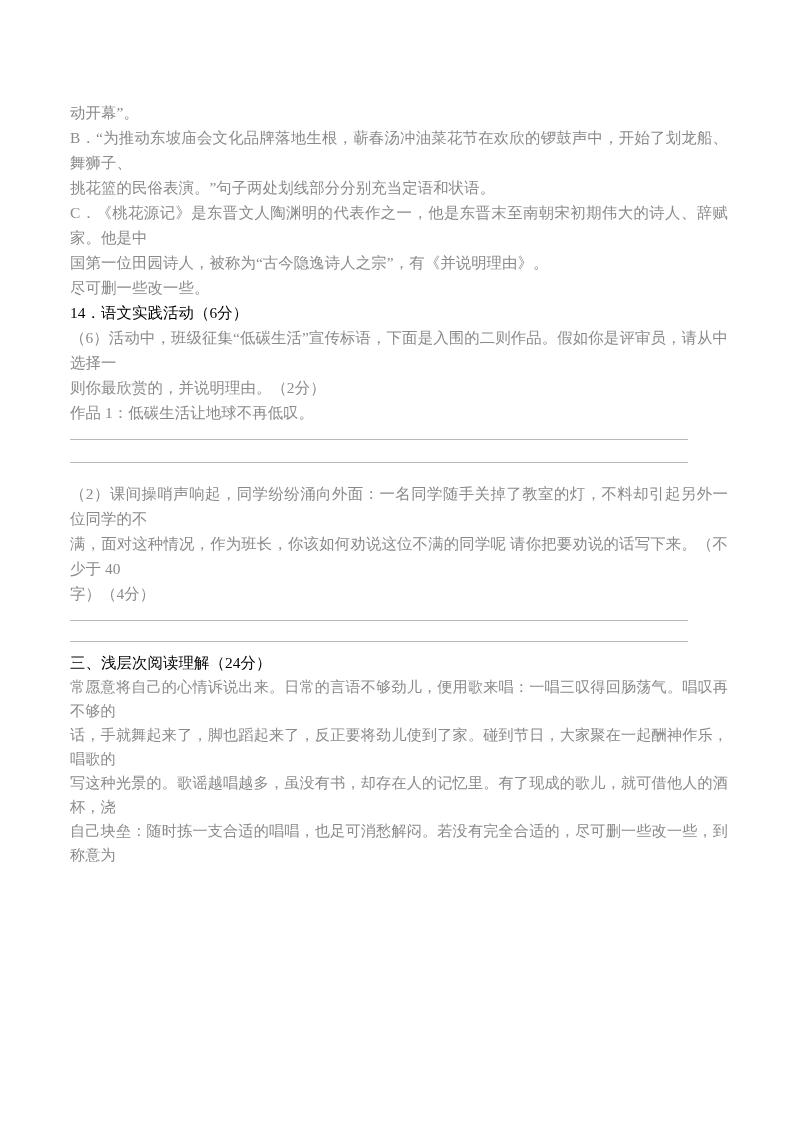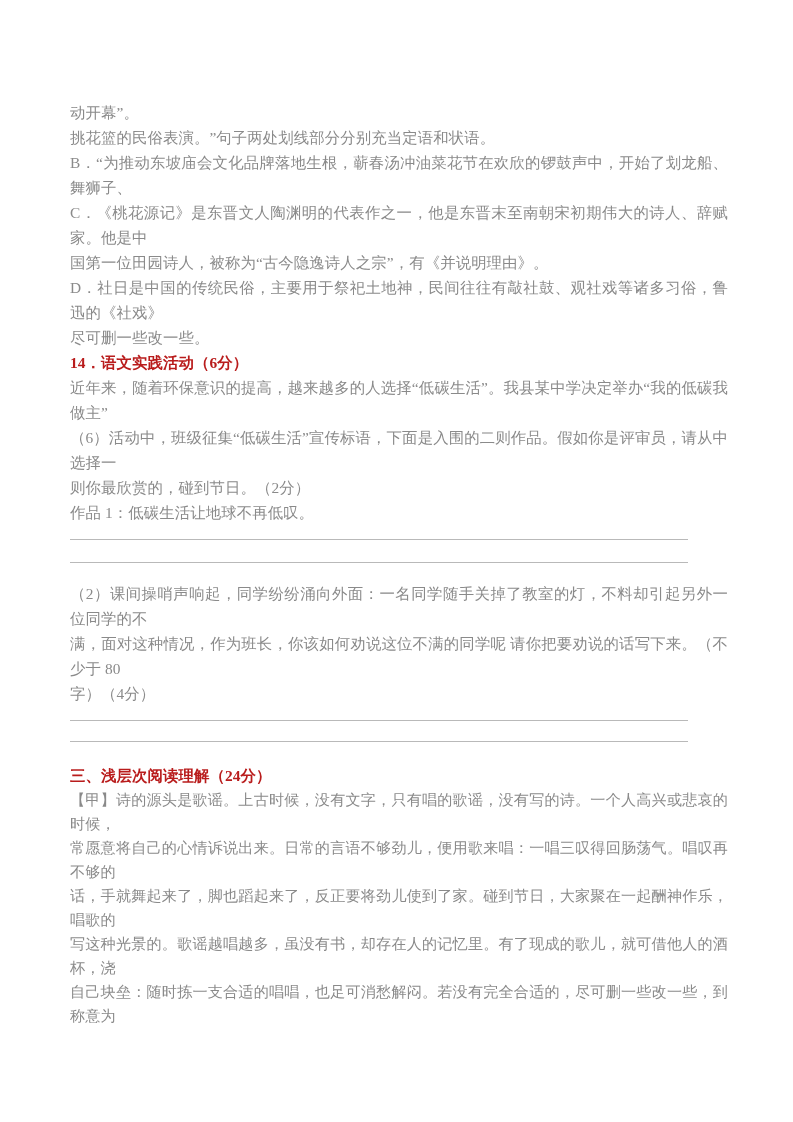--- a/index.html
+++ b/index.html
@@ -36,96 +36,93 @@
     text-justify: inter-ideograph;
     letter-spacing: 0.1px;
     color: #8a8a8a;
     margin: 0;
   }
   .blk.tight {
     font-size: 15.1px;
     line-height: 24px;
   }
   .blk.bold {
-    font-weight: bold;
-    color: #b91c1c;
+    font-weight: normal;
+    color: #000000;
   }
 
   
   .rule-group {
     margin: 0;
     padding: 0;
   }
   .rule {
     width: 618px;
     height: 0;
     border-bottom: 1px solid #b9b9b9;
   }
   .rule-gap-a { height: 22px; }
   .rule-gap-b { height: 20px; }
   .spacer-sm { height: 8px; }
   .spacer-md { height: 14px; }
   .spacer-lg { height: 18px; }
 
   
-  .sec-head { margin-top: 13px; }
+  .sec-head { margin-top: 0; }
 </style>
 </head>
 <body>
 
 <div class="page">
   <div class="content">
 
     <div>
       <p class="blk">动开幕”。</p>
+      <p class="blk">B．“为推动东坡庙会文化品牌落地生根，蕲春汤冲油菜花节在欢欣的锣鼓声中，开始了划龙船、舞狮子、</p>
       <p class="blk">挑花篮的民俗表演。”句子两处划线部分分别充当定语和状语。</p>
-      <p class="blk">B．“为推动东坡庙会文化品牌落地生根，蕲春汤冲油菜花节在欢欣的锣鼓声中，开始了划龙船、舞狮子、</p>
       <p class="blk">C．《桃花源记》是东晋文人陶渊明的代表作之一，他是东晋末至南朝宋初期伟大的诗人、辞赋家。他是中</p>
       <p class="blk">国第一位田园诗人，被称为“古今隐逸诗人之宗”，有《并说明理由》。</p>
-      <p class="blk">D．社日是中国的传统民俗，主要用于祭祀土地神，民间往往有敲社鼓、观社戏等诸多习俗，鲁迅的《社戏》</p>
       <p class="blk">尽可删一些改一些。</p>
     </div>
 
     <div>
       <p class="blk bold">14．语文实践活动（6分）</p>
-      <p class="blk">近年来，随着环保意识的提高，越来越多的人选择“低碳生活”。我县某中学决定举办“我的低碳我做主”</p>
       <p class="blk">（6）活动中，班级征集“低碳生活”宣传标语，下面是入围的二则作品。假如你是评审员，请从中选择一</p>
-      <p class="blk">则你最欣赏的，碰到节日。（2分）</p>
+      <p class="blk">则你最欣赏的，并说明理由。（2分）</p>
       <p class="blk">作品 1：低碳生活让地球不再低叹。</p>
 
       <div class="spacer-md"></div>
 
       <div class="rule-group">
         <div class="rule"></div>
         <div class="rule-gap-a"></div>
         <div class="rule"></div>
       </div>
 
       <div class="spacer-lg"></div>
 
       <p class="blk">（2）课间操哨声响起，同学纷纷涌向外面：一名同学随手关掉了教室的灯，不料却引起另外一位同学的不</p>
-      <p class="blk">满，面对这种情况，作为班长，你该如何劝说这位不满的同学呢 请你把要劝说的话写下来。（不少于 80</p>
+      <p class="blk">满，面对这种情况，作为班长，你该如何劝说这位不满的同学呢 请你把要劝说的话写下来。（不少于 40</p>
       <p class="blk">字）（4分）</p>
 
       <div class="spacer-md"></div>
 
       <div class="rule-group">
         <div class="rule"></div>
         <div class="rule-gap-b"></div>
         <div class="rule"></div>
       </div>
     </div>
 
     <div class="spacer-sm"></div>
 
     <div>
       <p class="blk bold sec-head">三、浅层次阅读理解（24分）</p>
 
       <div>
-        <p class="blk tight">【甲】诗的源头是歌谣。上古时候，没有文字，只有唱的歌谣，没有写的诗。一个人高兴或悲哀的时候，</p>
         <p class="blk tight">常愿意将自己的心情诉说出来。日常的言语不够劲儿，便用歌来唱：一唱三叹得回肠荡气。唱叹再不够的</p>
         <p class="blk tight">话，手就舞起来了，脚也蹈起来了，反正要将劲儿使到了家。碰到节日，大家聚在一起酬神作乐，唱歌的</p>
         <p class="blk tight">写这种光景的。歌谣越唱越多，虽没有书，却存在人的记忆里。有了现成的歌儿，就可借他人的酒杯，浇</p>
         <p class="blk tight">自己块垒：随时拣一支合适的唱唱，也足可消愁解闷。若没有完全合适的，尽可删一些改一些，到称意为</p>
 
       </div>
 
     </div>
 
   </div>

